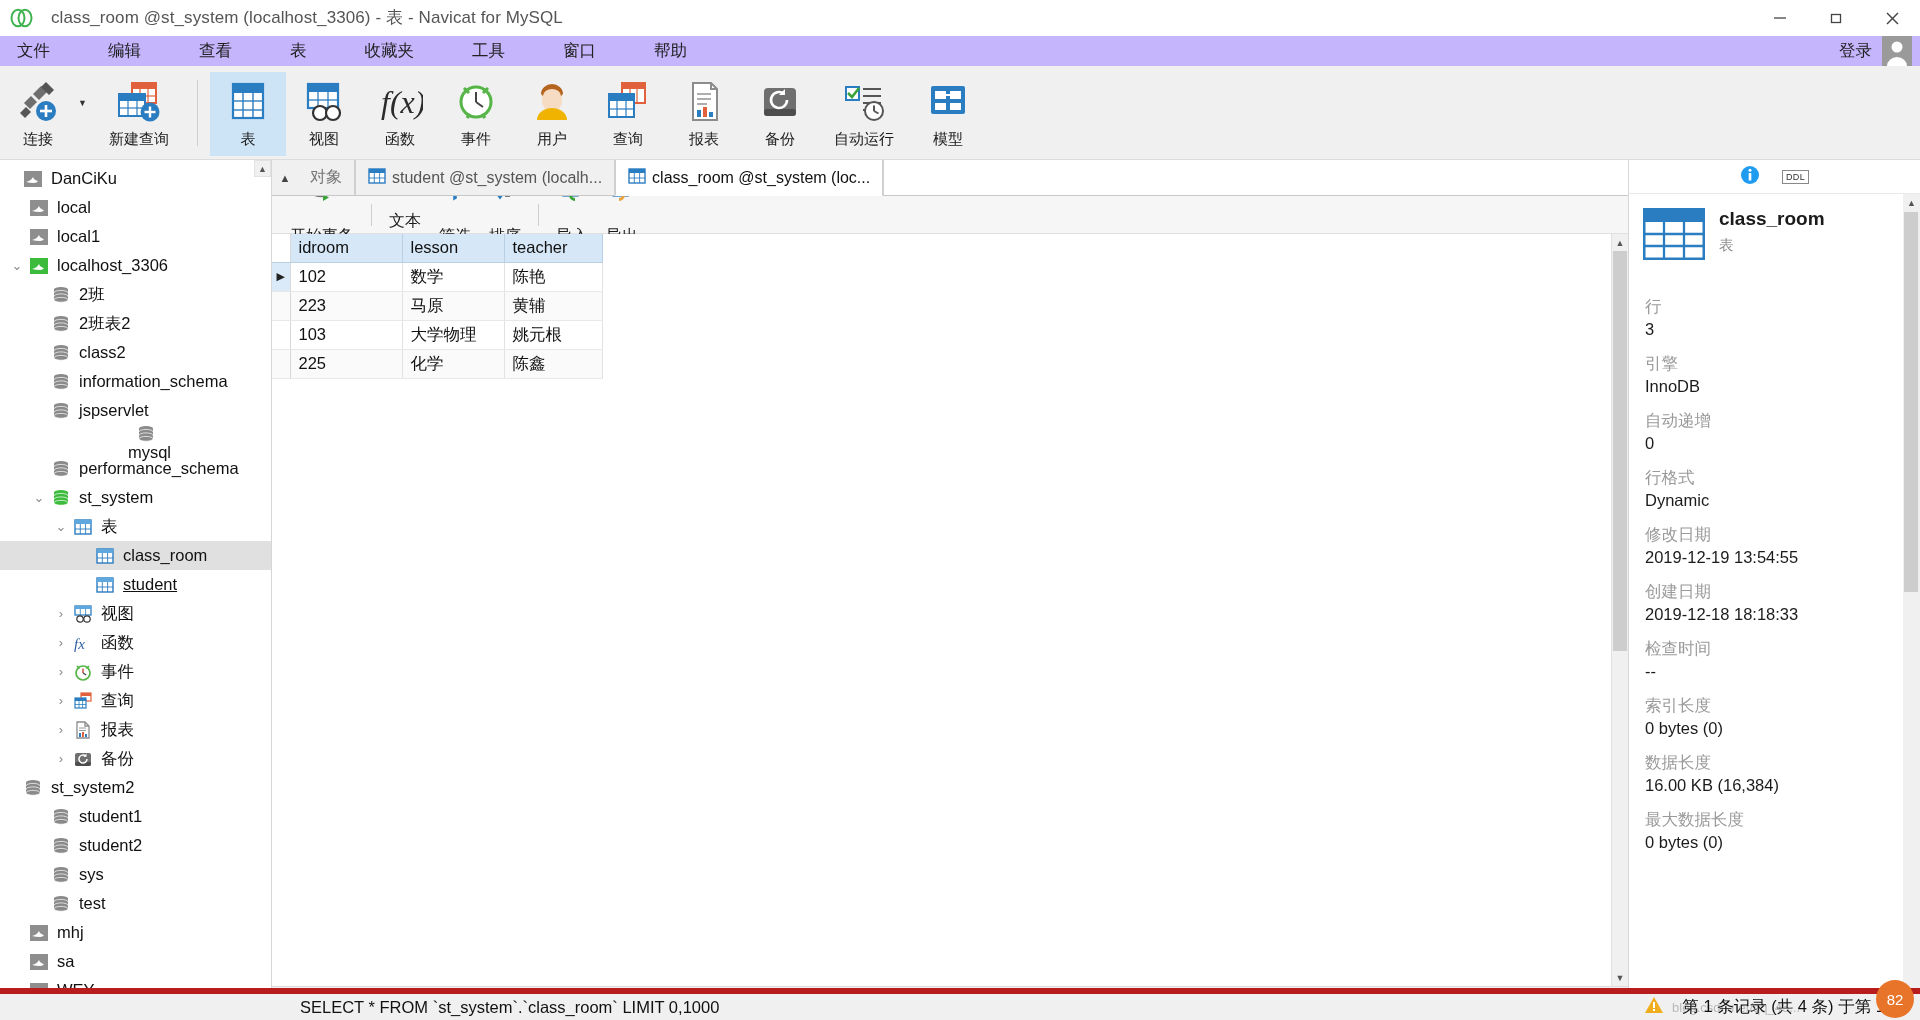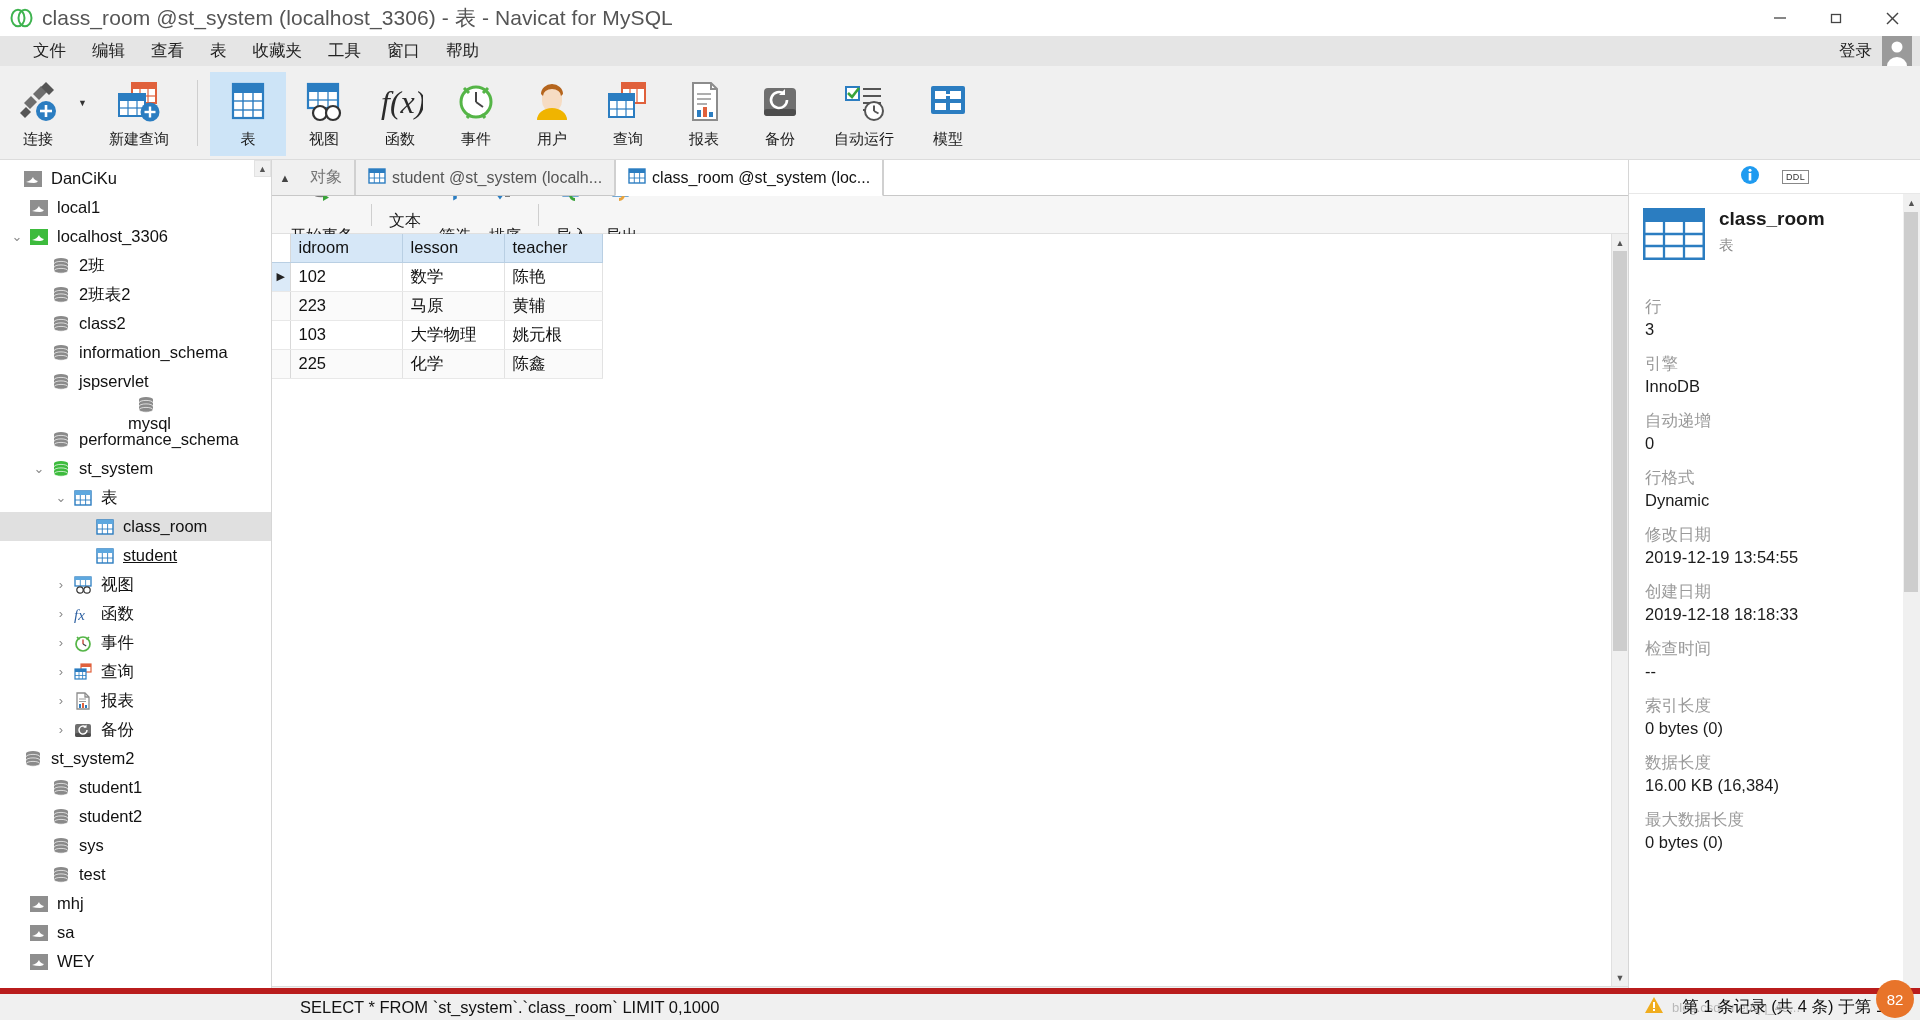--- a/index.html
+++ b/index.html
@@ -14,32 +14,33 @@
 
   
   .titlebar {
     height: 36px; display: flex; align-items: center;
     background: #ffffff; border-bottom: 1px solid #ffffff;
     position: relative;
   }
   .tb-logo { width: 26px; height: 20px; margin-left: 10px; position: relative; }
   .tb-logo svg { display:block; }
   .tb-title {
-    font-size: 21px; color: #555; letter-spacing: .1px; margin-left: 6px;
+    font-size: 17px; color: #555; letter-spacing: .1px; margin-left: 15px;
     white-space: nowrap;
   }
   .winbtns { position: absolute; right: 0; top: 0; height: 36px; display: flex; }
   .winbtn { width: 56px; height: 36px; display: flex; align-items: center; justify-content: center; }
   .winbtn svg { display: block; }
 
   
   .menubar {
     height: 30px; display: flex; align-items: center;
-    background: #e5e5e5; position: relative;
-    padding-left: 20px;
+    background: #c4b5fd; position: relative;
+    padding-left: 4px;
+    gap: 32px;
   }
   .menuitem {
     font-size: 16.5px; color: #222; padding: 3px 13px; white-space: nowrap;
   }
   .menu-right { position: absolute; right: 8px; top: 0; height: 30px; display: flex; align-items: center; gap: 10px; }
   .login-link { font-size: 16.5px; color: #222; }
   .avatar-box { width: 30px; height: 30px; background: #8d8d8d; display: flex; align-items: flex-end; justify-content: center; overflow: hidden; }
 
   
   .toolbar {
@@ -426,20 +427,30 @@
     <div class="tree" id="tree-root">
         <div class="tnode" style="">
           <span class="twist"></span>
           <span class="tico">
             <svg width="20" height="18" viewBox="0 0 20 18">
               <rect x="1" y="1" width="18" height="16" fill="#8e8e8e"></rect>
               <path d="M3 12 q5 -1 7 -5 q1 3 5 4 q-1 2 -4 2 q-4 0 -8 -1 z" fill="#ffffff"></path>
             </svg>
           </span>
           <span>DanCiKu</span>
+        </div>
+        <div class="tnode" style="padding-left: 6px;">
+          <span class="twist"></span>
+          <span class="tico">
+            <svg width="20" height="18" viewBox="0 0 20 18">
+              <rect x="1" y="1" width="18" height="16" fill="#8e8e8e"></rect>
+              <path d="M3 12 q5 -1 7 -5 q1 3 5 4 q-1 2 -4 2 q-4 0 -8 -1 z" fill="#ffffff"></path>
+            </svg>
+          </span>
+          <span>local</span>
         </div>
         <div class="tnode" style="padding-left: 6px;">
           <span class="twist"></span>
           <span class="tico">
             <svg width="20" height="18" viewBox="0 0 20 18">
               <rect x="1" y="1" width="18" height="16" fill="#8e8e8e"></rect>
               <path d="M3 12 q5 -1 7 -5 q1 3 5 4 q-1 2 -4 2 q-4 0 -8 -1 z" fill="#ffffff"></path>
             </svg>
           </span>
           <span>local1</span>

